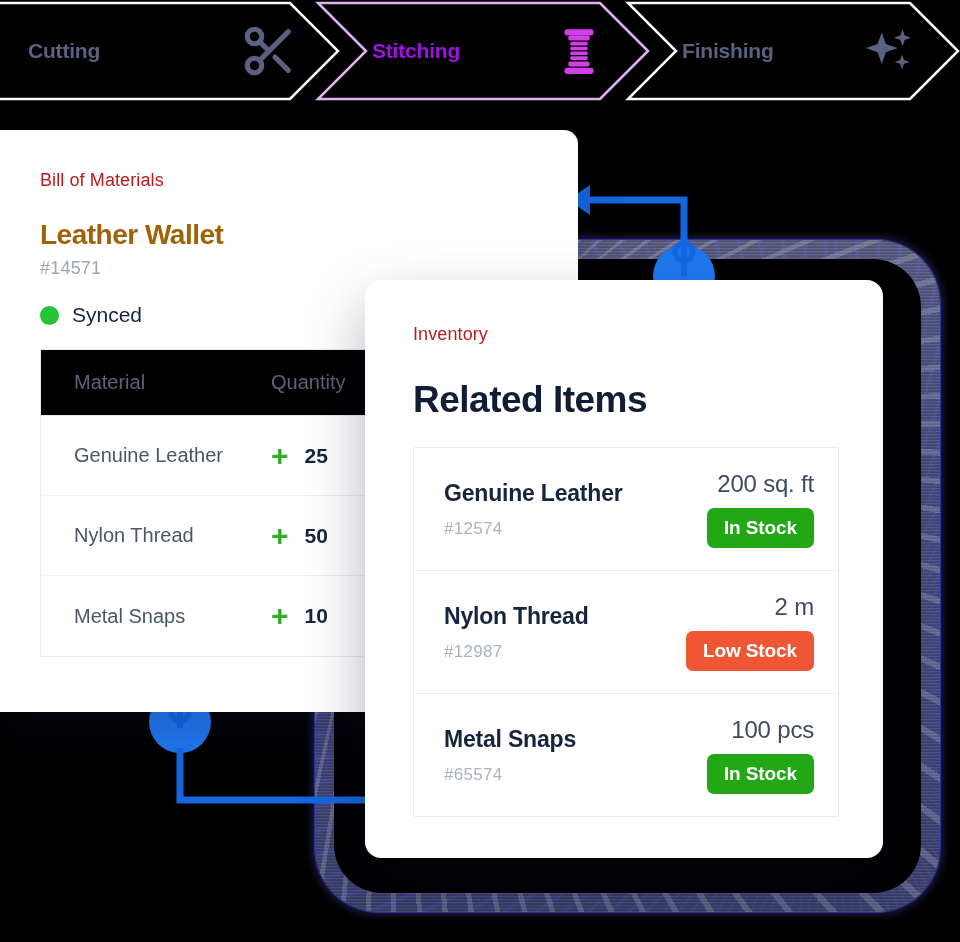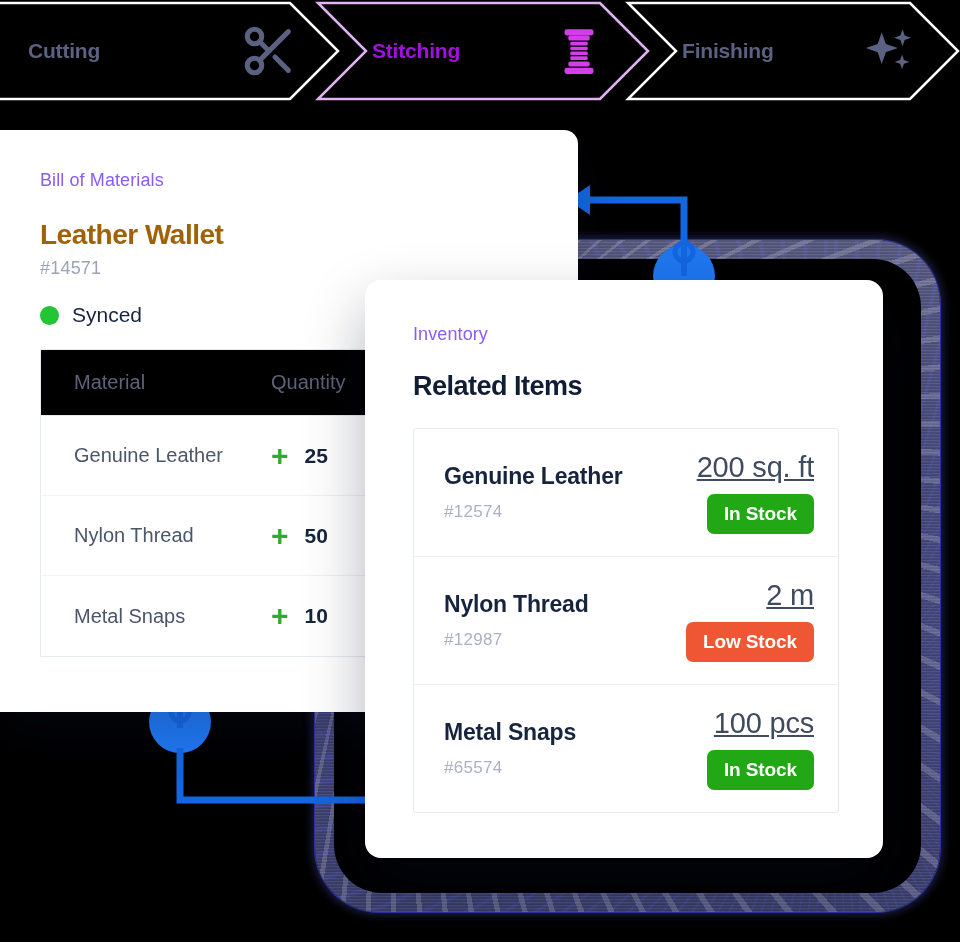--- a/index.html
+++ b/index.html
@@ -71,21 +71,21 @@
 
   
   .card { position: absolute; background: #fff; border-radius: 14px; }
   .card-bom {
     left: 0; top: 130px; width: 578px; height: 582px;
     border-radius: 0 14px 14px 0;
     box-shadow: 0 20px 48px rgba(20,24,60,.20);
     padding: 40px 0 0 40px;
     overflow: hidden;
   }
-  .eyebrow { font-size: 18px; color: #8b5cf6; font-weight: 500; letter-spacing: .1px; }
+  .eyebrow { font-size: 18px; color: #b91c1c; font-weight: 500; letter-spacing: .1px; }
   .card-title { font-size: 28px; font-weight: 700; color: #a16207; letter-spacing: -.5px; margin-top: 28px; }
   .card-sub { font-size: 18px; color: #9aa4b6; margin-top: 7px; letter-spacing: .2px; }
   .status-row { display: flex; align-items: center; gap: 13px; margin-top: 24px; }
   .dot { width: 19px; height: 19px; border-radius: 50%; background: #22c534; flex: none; }
   .status-text { font-size: 21px; color: #16243d; font-weight: 500; }
 
   
   .bom-table { margin-top: 22px; width: 560px; border: 1px solid #e6eaf1; border-right: none; border-radius: 2px; }
   .bom-head { display: flex; background: #000000; height: 66px; align-items: center; border-bottom: 1px solid #e6eaf1; }
   .th { font-size: 20px; color: #5a6478; font-weight: 400; }
@@ -96,29 +96,29 @@
   .td-qty { display: flex; align-items: center; gap: 16px; }
   .plus { color: #2cae2c; font-size: 30px; font-weight: 700; line-height: 1; }
   .qty-val { font-size: 21px; color: #16243d; font-weight: 700; }
 
   .card-inv {
     left: 365px; top: 280px; width: 518px; height: 578px;
     border-radius: 16px;
     box-shadow: 0 26px 60px rgba(10,14,40,.30);
     padding: 44px 44px 8px 48px;
   }
-  .inv-title { font-size: 27px; font-weight: 700; color: #111c35; letter-spacing: -.5px; margin-top: 26px; }
+  .inv-title { font-size: 37px; font-weight: 700; color: #111c35; letter-spacing: -.5px; margin-top: 34px; }
   .inv-list { margin-top: 26px; border: 1px solid #e6eaf1; border-radius: 3px; }
   .inv-row { padding: 22px 24px 22px 30px; display: flex; justify-content: space-between; border-bottom: 1px solid #eceff4; }
   .inv-row:last-child { border-bottom: none; }
   .inv-left { display: flex; flex-direction: column; justify-content: center; gap: 12px; }
   .inv-name { font-size: 23px; font-weight: 700; color: #16243d; letter-spacing: -.2px; }
   .inv-id { font-size: 17px; color: #a9b2c2; letter-spacing: .3px; }
   .inv-right { display: flex; flex-direction: column; align-items: flex-end; gap: 10px; }
-  .inv-qty { font-size: 29px; color: #3f4b60; letter-spacing: -.2px; text-decoration: underline; }
+  .inv-qty { font-size: 24px; color: #3f4b60; letter-spacing: -.2px; }
   .badge { border-radius: 7px; padding: 9px 17px; font-size: 19px; font-weight: 700; color: #fff; letter-spacing: -.1px; }
   .badge-in { background: #22a814; }
   .badge-low { background: #ef5734; }
 </style>
 </head>
 <body>
 
 <div id="stage">
 
   <div class="shape-wrap">

